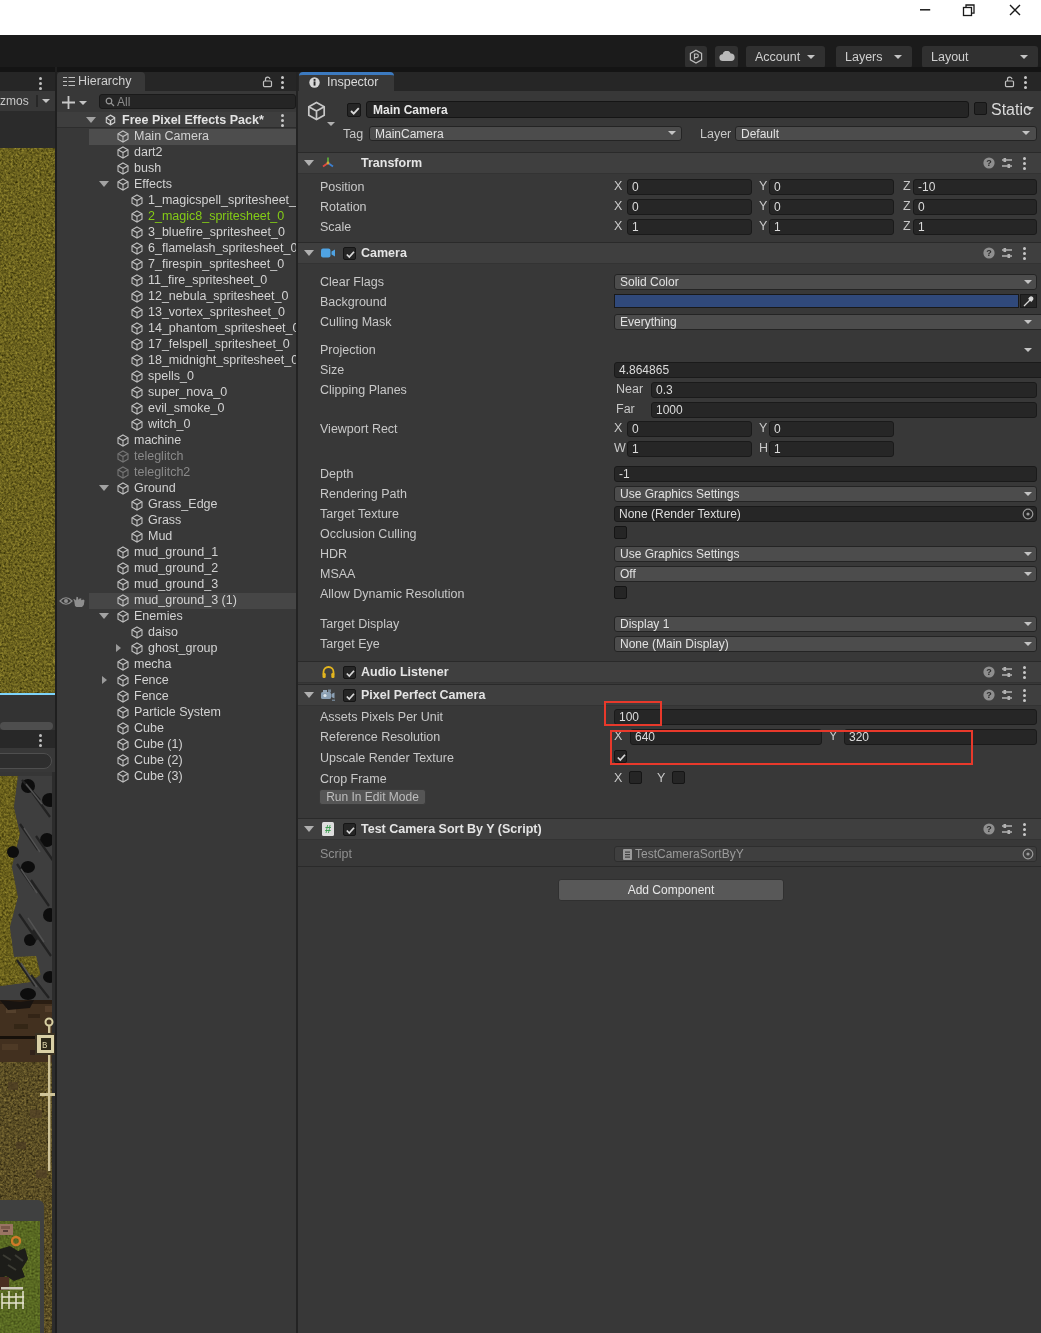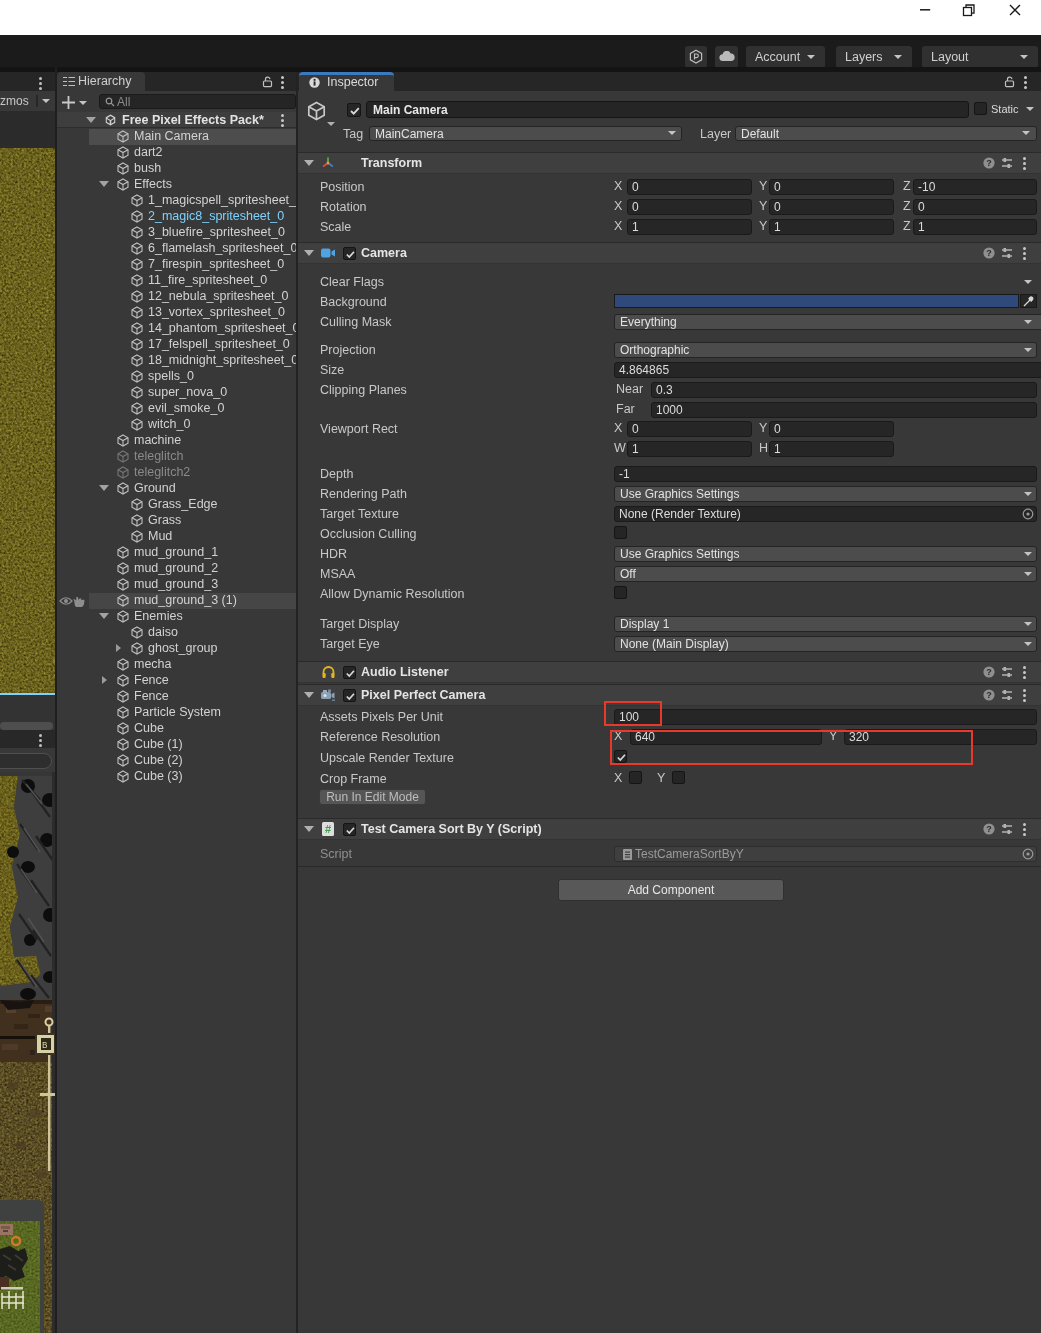--- a/index.html
+++ b/index.html
@@ -224,21 +224,21 @@
 <div class="trow" style="left:77px;top:64px;color:#d2d2d2">Effects</div>
 <svg style="position:absolute;left:74px;top:82px;opacity:1.0" width="12" height="13" viewBox="0 0 12 13">
 <path d="M6 1 L11 3.8 L11 9.2 L6 12 L1 9.2 L1 3.8 Z" fill="none" stroke="#c0c0c0" stroke-width="1.1"></path>
 <path d="M1 3.8 L6 6.5 L11 3.8 M6 6.5 L6 12" fill="none" stroke="#c0c0c0" stroke-width="1.1"></path>
       </svg>
 <div class="trow" style="left:91px;top:80px;color:#d2d2d2">1_magicspell_spritesheet_0</div>
 <svg style="position:absolute;left:74px;top:98px;opacity:1.0" width="12" height="13" viewBox="0 0 12 13">
 <path d="M6 1 L11 3.8 L11 9.2 L6 12 L1 9.2 L1 3.8 Z" fill="none" stroke="#c0c0c0" stroke-width="1.1"></path>
 <path d="M1 3.8 L6 6.5 L11 3.8 M6 6.5 L6 12" fill="none" stroke="#c0c0c0" stroke-width="1.1"></path>
       </svg>
-<div class="trow" style="left:91px;top:96px;color:#7dd3fc">2_magic8_spritesheet_0</div>
+<div class="trow" style="left:91px;top:96px;color:#84cc16">2_magic8_spritesheet_0</div>
 <svg style="position:absolute;left:74px;top:114px;opacity:1.0" width="12" height="13" viewBox="0 0 12 13">
 <path d="M6 1 L11 3.8 L11 9.2 L6 12 L1 9.2 L1 3.8 Z" fill="none" stroke="#c0c0c0" stroke-width="1.1"></path>
 <path d="M1 3.8 L6 6.5 L11 3.8 M6 6.5 L6 12" fill="none" stroke="#c0c0c0" stroke-width="1.1"></path>
       </svg>
 <div class="trow" style="left:91px;top:112px;color:#d2d2d2">3_bluefire_spritesheet_0</div>
 <svg style="position:absolute;left:74px;top:130px;opacity:1.0" width="12" height="13" viewBox="0 0 12 13">
 <path d="M6 1 L11 3.8 L11 9.2 L6 12 L1 9.2 L1 3.8 Z" fill="none" stroke="#c0c0c0" stroke-width="1.1"></path>
 <path d="M1 3.8 L6 6.5 L11 3.8 M6 6.5 L6 12" fill="none" stroke="#c0c0c0" stroke-width="1.1"></path>
       </svg>
 <div class="trow" style="left:91px;top:128px;color:#d2d2d2">6_flamelash_spritesheet_0</div>
@@ -444,21 +444,21 @@
 <path d="M1 3.8 L6 6.5 L11 3.8 M6 6.5 L6 12" fill="none" stroke="#c8c8c8" stroke-width="1.1"></path>
       </svg>
 <div style="position:absolute;left:30px;top:55px;width:0;height:0;border-left:4px solid transparent;border-right:4px solid transparent;border-top:4px solid #b0b0b0;"></div>
 <div style="position:absolute;left:50px;top:36px;width:14px;height:14px;background:#252525;border:1px solid #151515;border-radius:2px;box-sizing:border-box">
         <svg width="14" height="14" viewBox="0 0 13 13" style="position:absolute;left:0;top:0">
           <path d="M2.8 6.5 L5.3 9 L10 3.8" fill="none" stroke="#d8d8d8" stroke-width="1.7"></path>
         </svg>
       </div>
 <div class="abs" style="left:69px;top:34px;width:603px;height:17px;background:#252525;border:1px solid #151515;border-radius:3px;color:#e8e8e8;font-size:12px;font-weight:bold;line-height:16px;padding-left:6px">Main Camera</div>
 <div style="position:absolute;left:677px;top:35px;width:13px;height:13px;background:#252525;border:1px solid #151515;border-radius:2px;box-sizing:border-box"></div>
-<div class="abs" style="left:694px;top:34px;color:#dadada;font-size:11px;line-height:17px">Static</div>
+<div class="abs" style="left:694px;top:34px;color:#dadada;font-size:16px;line-height:17px">Static</div>
 <div style="position:absolute;left:729px;top:40px;width:0;height:0;border-left:4px solid transparent;border-right:4px solid transparent;border-top:4px solid #c4c4c4"></div>
 <div class="lbl" style="left:46px;top:59px;line-height:16px">Tag</div>
 <div class="dd" style="left:72px;top:59px;width:313px;height:15px">MainCamera</div>
 <div style="position:absolute;left:371px;top:64px;width:0;height:0;border-left:4px solid transparent;border-right:4px solid transparent;border-top:4px solid #c4c4c4"></div>
 <div class="lbl" style="left:403px;top:59px;line-height:16px">Layer</div>
 <div class="dd" style="left:438px;top:59px;width:302px;height:15px">Default</div>
 <div style="position:absolute;left:725px;top:64px;width:0;height:0;border-left:4px solid transparent;border-right:4px solid transparent;border-top:4px solid #c4c4c4"></div>
 <div class="abs" style="left:0;top:85px;width:744px;height:22px;background:#3f3f3f;border-top:1px solid #2a2a2a;border-bottom:1px solid #333"></div>
       <div style="position:absolute;left:7px;top:93px;width:0;height:0;border-left:5px solid transparent;border-right:5px solid transparent;border-top:6px solid #b0b0b0;"></div>
       <svg class="abs" style="left:24px;top:89px" width="14" height="14" viewBox="0 0 14 14">
@@ -529,33 +529,33 @@
         </g>
         <rect x="2.5" y="1" width="2.6" height="4" fill="#b2b2b2"></rect>
         <rect x="6.5" y="7" width="2.6" height="4" fill="#b2b2b2"></rect>
       </svg>
       <div style="position:absolute;left:726px;top:180px;width:3px;height:13px;">
 <div style="position:absolute;top:0;width:3px;height:3px;border-radius:50%;background:#c8c8c8"></div>
 <div style="position:absolute;top:5px;width:3px;height:3px;border-radius:50%;background:#c8c8c8"></div>
 <div style="position:absolute;top:10px;width:3px;height:3px;border-radius:50%;background:#c8c8c8"></div>
       </div>
 <div class="lbl" style="left:23px;top:206px">Clear Flags</div>
+      <div class="dd" style="left:317px;top:207px;width:423px;height:16px">Solid Color</div>
       <div style="position:absolute;left:727px;top:213px;width:0;height:0;border-left:4px solid transparent;border-right:4px solid transparent;border-top:4px solid #c4c4c4"></div>
 <div class="lbl" style="left:23px;top:226px">Background</div>
 <div class="abs" style="left:317px;top:227px;width:405px;height:14px;background:#30497b;border:1px solid #191919"></div>
 <div class="abs" style="left:723px;top:227px;width:17px;height:14px;background:#262626;border:1px solid #191919">
         <svg width="11" height="11" viewBox="0 0 11 11" style="position:absolute;left:2px;top:1px">
           <path d="M1 10 L5.5 5.5 M5 6 L8 3 M7 1.5 a1.6 1.6 0 0 1 2.3 2.3 L8.2 5 L6 2.8 Z" stroke="#d8d8d8" stroke-width="1.3" fill="#d8d8d8"></path>
         </svg>
       </div>
 <div class="lbl" style="left:23px;top:246px">Culling Mask</div>
       <div class="dd" style="left:317px;top:247px;width:488px;height:16px">Everything</div>
       <div style="position:absolute;left:727px;top:253px;width:0;height:0;border-left:4px solid transparent;border-right:4px solid transparent;border-top:4px solid #c4c4c4"></div>
 <div class="lbl" style="left:23px;top:274px">Projection</div>
-      <div class="dd" style="left:317px;top:275px;width:423px;height:16px">Orthographic</div>
       <div style="position:absolute;left:727px;top:281px;width:0;height:0;border-left:4px solid transparent;border-right:4px solid transparent;border-top:4px solid #c4c4c4"></div>
 <div class="lbl" style="left:23px;top:294px">Size</div>
       <div class="fld" style="left:317px;top:295px;width:463px;height:16px;color:#dcdcdc">4.864865</div>
 <div class="lbl" style="left:23px;top:314px">Clipping Planes</div>
 <div class="lbl" style="left:319px;top:314px;line-height:17px">Near</div>
       <div class="fld" style="left:354px;top:315px;width:386px;height:16px;color:#dcdcdc">0.3</div>
 <div class="lbl" style="left:319px;top:334px;line-height:17px">Far</div>
       <div class="fld" style="left:354px;top:335px;width:386px;height:16px;color:#dcdcdc">1000</div>
 <div class="lbl" style="left:23px;top:353px">Viewport Rect</div>
       <div class="lbl" style="left:317px;top:353px;line-height:17px">X</div>

